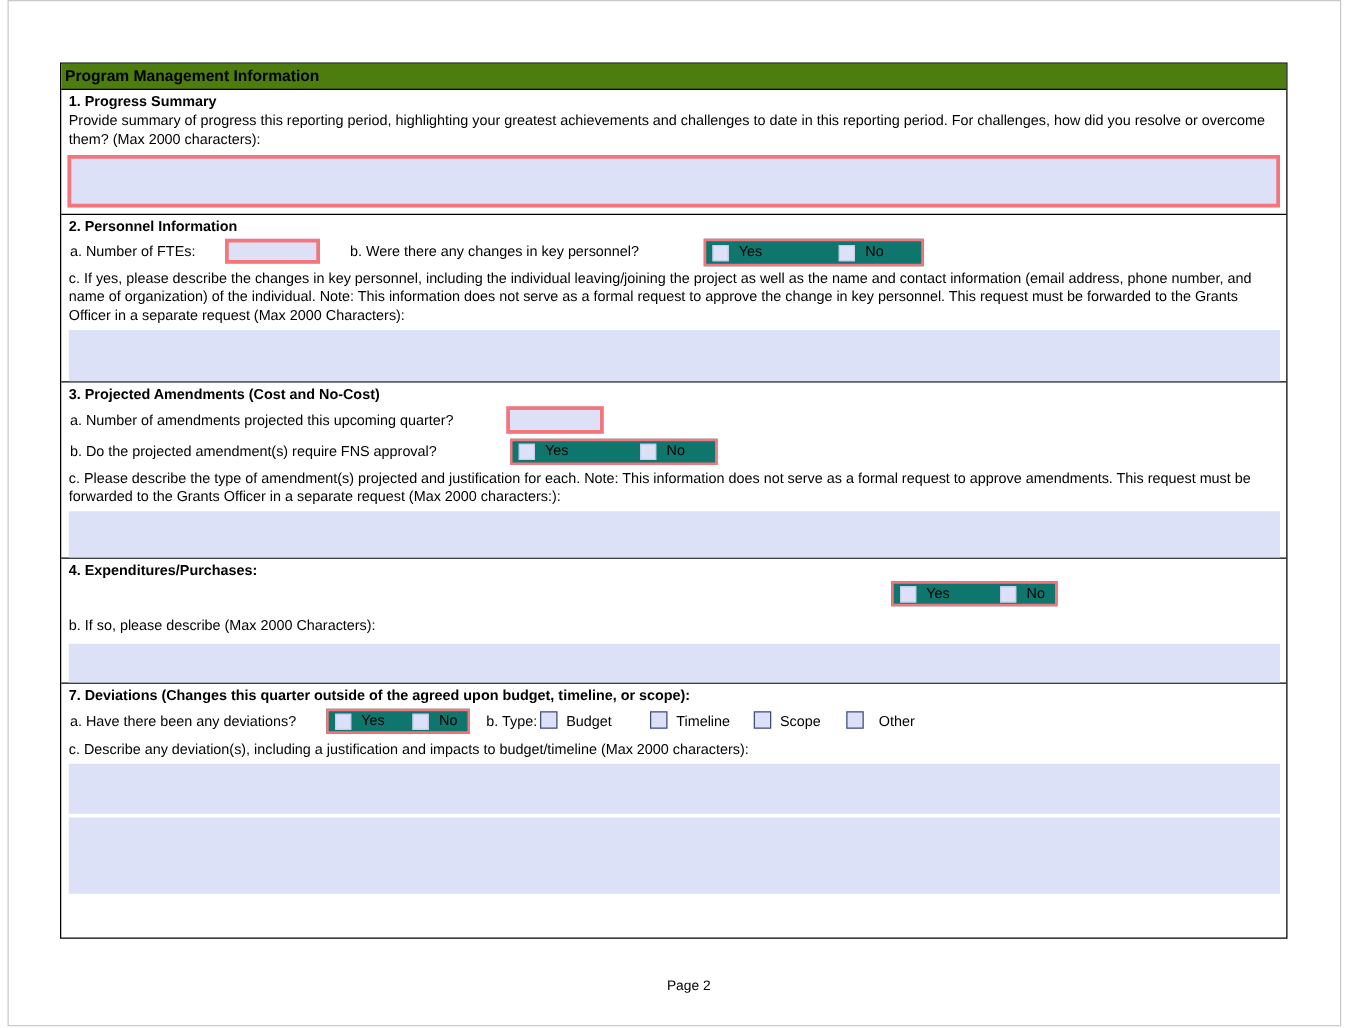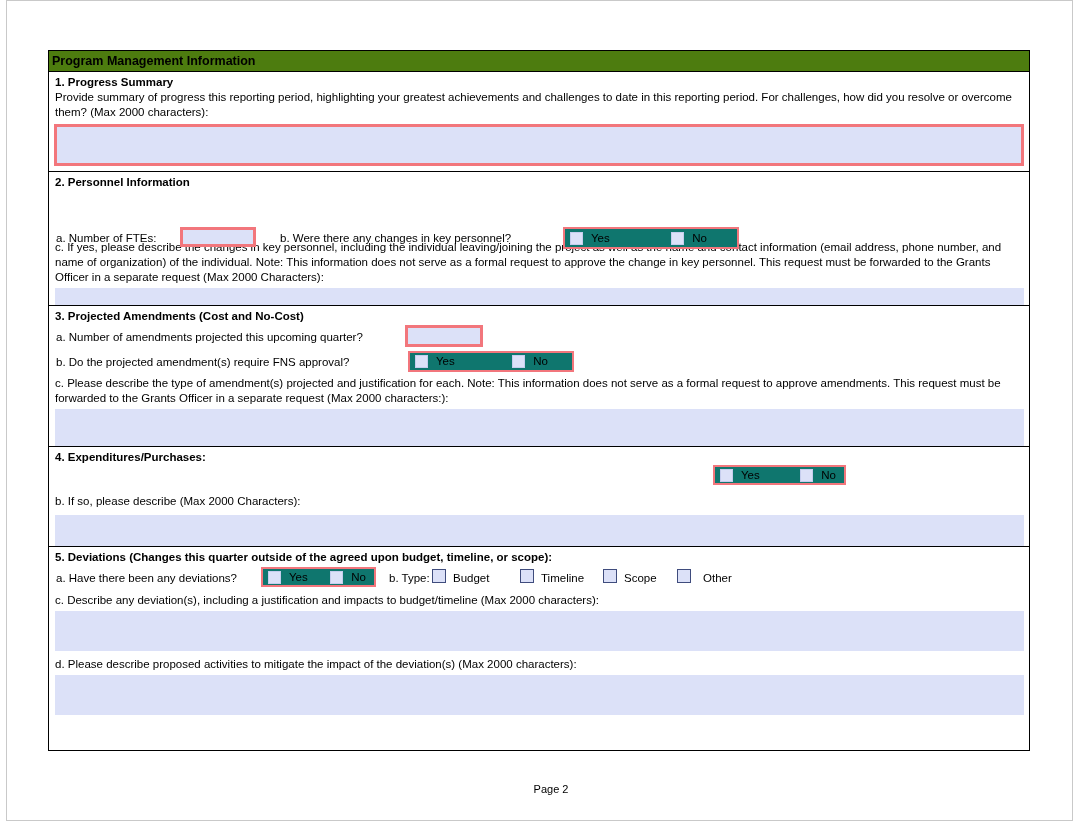--- a/index.html
+++ b/index.html
@@ -122,21 +122,21 @@
   <div class="form-header">Program Management Information</div>
 
   <div class="section" style="height:100px;">
     <div class="sec-title">1. Progress Summary</div>
     <div class="sec-text">Provide summary of progress this reporting period, highlighting your greatest achievements and challenges to date in this reporting period. For challenges, how did you resolve or overcome them? (Max 2000 characters):</div>
     <textarea class="fill required grow" style=""></textarea>
   </div>
 
   <div class="section" style="height:134px;">
     <div class="sec-title">2. Personnel Information</div>
-    <div class="row" style="height:26px;margin-top:36px;">
+    <div class="row" style="height:26px;">
       <span class="lbl" style="left:7px; top:5px;">a. Number of FTEs:</span>
       <input class="txt-input" style="left: 131px; top: 1px; width: 76px; height: 20px;">
       <span class="lbl" style="left:231px; top:5px;">b. Were there any changes in key personnel?</span>
       <div class="yesno" style="left:514px; top:1px; width:176px; height:22px; padding-right:30px;">
         <span class="opt">
           <span class="cb-soft"></span>
           <span class="opt-label">Yes</span>
         </span>
         <span class="opt">
           <span class="cb-soft"></span>
@@ -183,21 +183,21 @@
           <span class="cb-soft"></span>
           <span class="opt-label">No</span>
         </span>
       </div>
     </div>
     <div class="sec-text" style="padding-top:7px;">b. If so, please describe (Max 2000 Characters):</div>
     <textarea class="fill grow" style="margin-top: 6px;"></textarea>
   </div>
 
   <div class="section" style="height:168px;">
-    <div class="sec-title">5. Deviations (Changes this quarter outside of the agreed upon budget, timeline, or scope):</div>
+    <div class="sec-title">7. Deviations (Changes this quarter outside of the agreed upon budget, timeline, or scope):</div>
     <div class="row" style="height:26px;">
       <span class="lbl" style="left:7px; top:6px;">a. Have there been any deviations?</span>
       <div class="yesno" style="left:212px; top:2px; width:115px; height:20px; padding-right:8px;">
         <span class="opt">
           <span class="cb-soft"></span>
           <span class="opt-label">Yes</span>
         </span>
         <span class="opt">
           <span class="cb-soft"></span>
           <span class="opt-label">No</span>
@@ -208,19 +208,18 @@
       <span class="lbl" style="left:404px; top:6px;">Budget</span>
       <span class="cb-hard" style="left:471px; top:4px;"></span>
       <span class="lbl" style="left:492px; top:6px;">Timeline</span>
       <span class="cb-hard" style="left:554px; top:4px;"></span>
       <span class="lbl" style="left:575px; top:6px;">Scope</span>
       <span class="cb-hard" style="left:628px; top:4px;"></span>
       <span class="lbl" style="left:654px; top:6px;">Other</span>
     </div>
     <div class="sec-text" style="padding-top:2px;">c. Describe any deviation(s), including a justification and impacts to budget/timeline (Max 2000 characters):</div>
     <textarea class="fill" style="height: 40px;"></textarea>
-    <div class="sec-text" style="padding-top:6px;">d. Please describe proposed activities to mitigate the impact of the deviation(s) (Max 2000 characters):</div>
     <textarea class="fill grow" style=""></textarea>
   </div>
 
 </div>
 
 <div class="footer">Page 2</div>
 
 </body></html>

